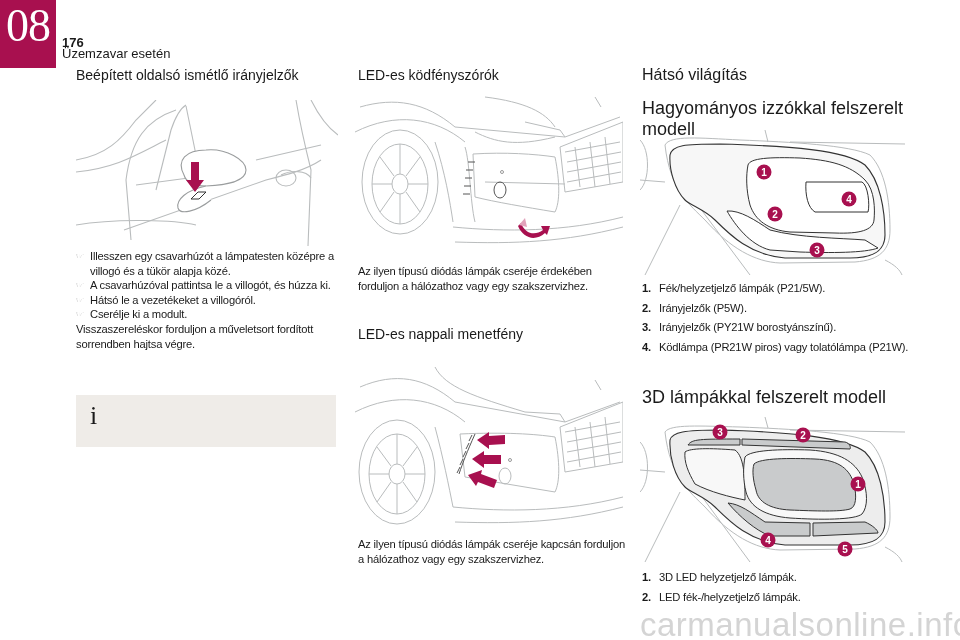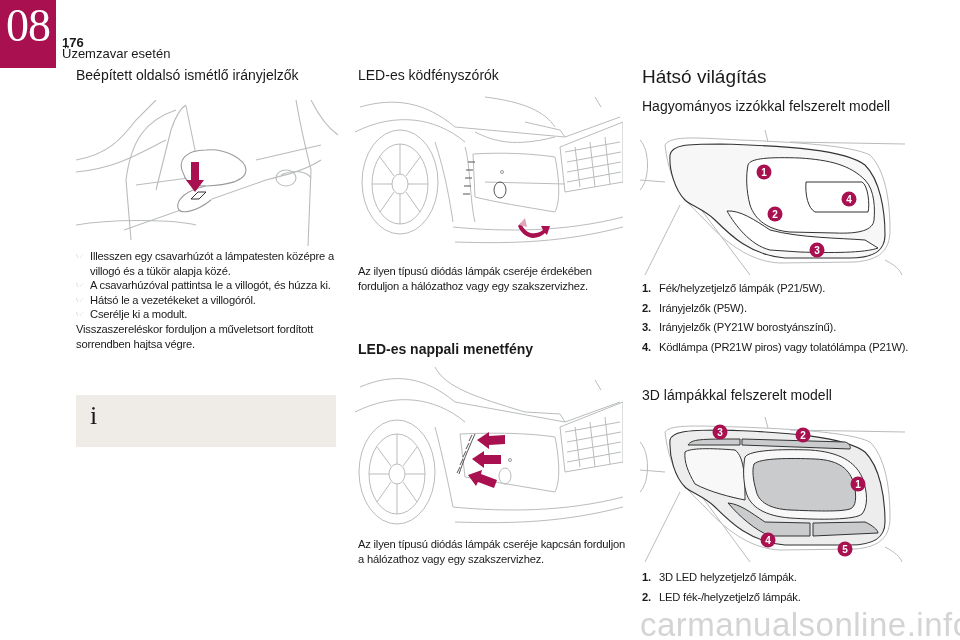--- a/index.html
+++ b/index.html
@@ -10,22 +10,22 @@
   .chapter-box {
     position: absolute; left: 0; top: 0; width: 56px; height: 68px;
     background: #a8104f; color: #fff;
     font-family: "Liberation Serif", serif; font-size: 46px; line-height: 52px;
     text-align: center; letter-spacing: -1px;
   }
   .page-num { position: absolute; left: 62px; top: 35px; font-size: 13px; font-weight: bold; }
   .chapter-title { position: absolute; left: 62px; top: 46px; font-size: 13px; }
   h2 { position: absolute; margin: 0; font-weight: normal; }
   .h-sec { font-size: 14px; }
-  .h-main { font-size: 19px; }
-  .h-sub { font-size: 14px; }
+  .h-main { font-size: 16px; }
+  .h-sub { font-size: 18px; }
   .illus { position: absolute; }
   .text { position: absolute; font-size: 11.2px; line-height: 14.6px; letter-spacing: -0.2px; }
   .bullets { list-style: none; margin: 0; padding: 0; }
   .bullets li { position: relative; padding-left: 14px; }
   .bullets li .bullet { position: absolute; left: 0; top: 0; color: #555; font-size: 9px; }
   .info-box {
     position: absolute; left: 76px; top: 395px; width: 260px; height: 52px;
     background: #efece8; font-size: 11.2px; line-height: 14.6px; letter-spacing: -0.2px;
   }
   .info-box .i-icon {
@@ -116,21 +116,21 @@
     <path d="M113 70 L120 70 M111 78 L118 78 M110 86 L117 86 M109 94 L116 94 M108 102 L115 102"></path>
     <ellipse cx="145" cy="98" rx="6" ry="8"></ellipse>
   </g>
   <circle cx="147" cy="80" r="1.5" fill="none" stroke="#999"></circle>
   <path d="M166 131 C170 142 180 144 188 138 L186 134 L195 134 L192 143 L190 141 C180 150 168 146 163 134 Z" fill="#a8104f"></path>
   <path d="M164 133 L170 126 L172 135 Z" fill="#e2a3bb"></path>
 </svg>
 
 <div class="text" style="left:358px; top:264px; width:268px;">Az ilyen típusú diódás lámpák cseréje érdekében forduljon a hálózathoz vagy egy szakszervizhez.</div>
 
-<h2 class="h-sec" style="left:358px; top:341px;font-weight:bold;">LED-es nappali menetfény</h2>
+<h2 class="h-sec" style="left:358px; top:326px;">LED-es nappali menetfény</h2>
 
 <svg class="illus" style="left:355px; top:362px;" width="268" height="170" viewBox="0 0 268 170">
   <g fill="none" stroke="#b9bcbd" stroke-width="1">
     <path d="M5 25 C40 10 70 15 100 40"></path>
     <path d="M0 50 C40 30 80 35 110 60"></path>
     <path d="M80 5 C90 25 120 35 170 50 L205 52 L210 60"></path>
     <path d="M100 40 L210 60 L265 40"></path>
     <ellipse cx="42" cy="110" rx="38" ry="52"></ellipse>
     <ellipse cx="42" cy="112" rx="28" ry="40"></ellipse>
     <ellipse cx="42" cy="112" rx="8" ry="10"></ellipse>

